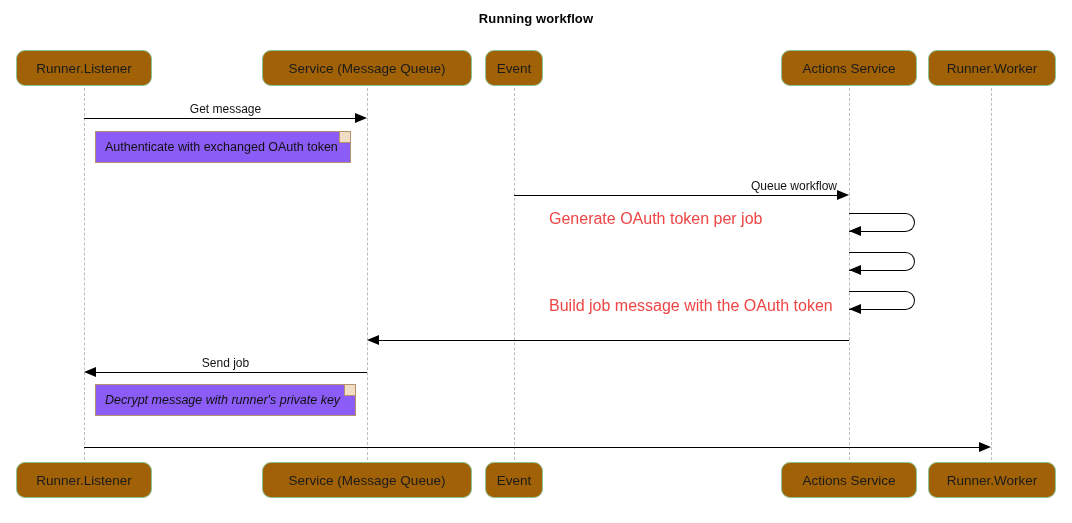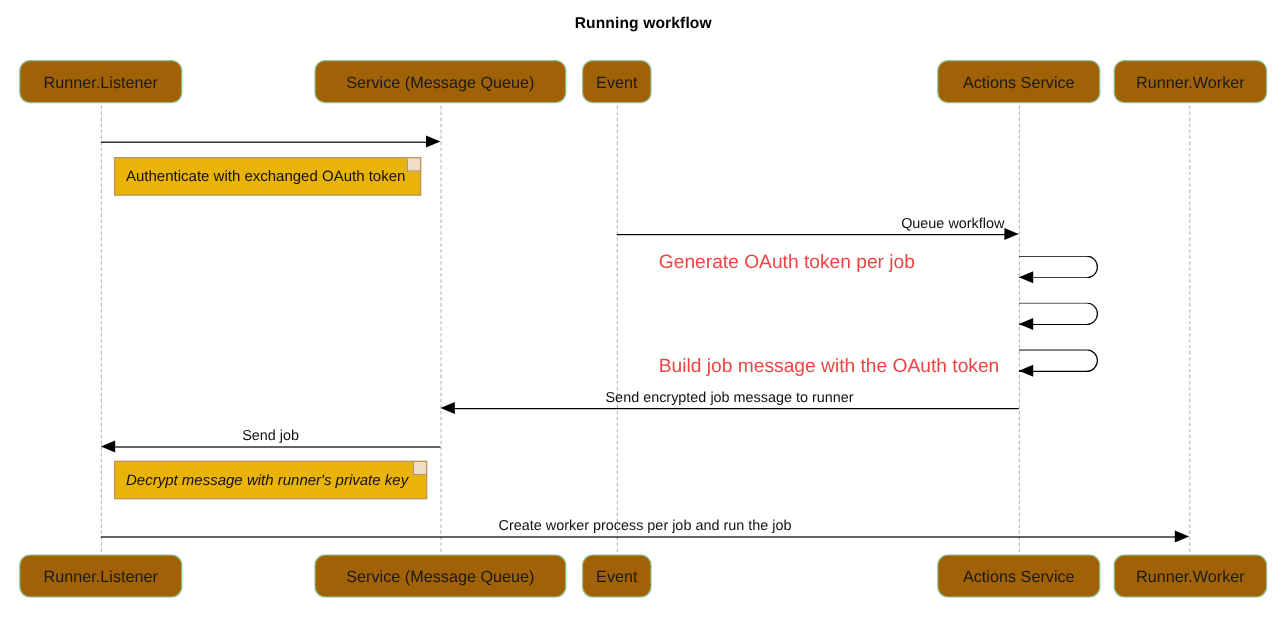--- a/index.html
+++ b/index.html
@@ -50,21 +50,21 @@
     font-size: 13.5px;
     color: #1a1a1a;
     white-space: nowrap;
     padding: 0 10px;
   }
   
   .note {
     position: absolute;
     box-sizing: border-box;
     height: 32px;
-    background: #eab308;
+    background: #8b5cf6;
     border: 1px solid #b89268;
     display: flex;
     align-items: center;
     padding-left: 9px;
     font-size: 12.5px;
     color: #111;
     white-space: nowrap;
   }
   .note-fold {
     position: absolute;
@@ -160,20 +160,21 @@
   <div class="participant" style="left:485px; top:462px; width:58px;">
     <span>Event</span>
   </div>
   <div class="participant" style="left:781px; top:462px; width:136px;">
     <span>Actions Service</span>
   </div>
   <div class="participant" style="left:928px; top:462px; width:128px;">
     <span>Runner.Worker</span>
   </div>
 
+  <div class="msg-label" style="left:84px; top:102px; width:283px; text-align:center;">Get message</div>
   <div class="msg-line" style="left:84px; top:118px; width:272px;"></div>
   <div class="arrowhead arrow-right" style="left:355px; top:113px;"></div>
 
   <div class="note" style="left:95px; top:131px; width:256px;">
     <span>Authenticate with exchanged OAuth token</span>
     <span class="note-fold"></span>
   </div>
 
   <div class="msg-label" style="left:502px; top:179px; width:335px; text-align:right;">Queue workflow</div>
   <div class="msg-line" style="left:514px; top:195px; width:324px;"></div>
@@ -183,30 +184,28 @@
   <div class="selfloop" style="left:849px; top:213px; width:66px; height:19px;"></div>
   <div class="arrowhead arrow-left" style="left:849px; top:226px;"></div>
 
   <div class="selfloop-label" style="left:549px; top:249px; width:296px;margin-top:48px;">Build job message with the OAuth token</div>
   <div class="selfloop" style="left:849px; top:252px; width:66px; height:19px;"></div>
   <div class="arrowhead arrow-left" style="left:849px; top:265px;"></div>
 
   <div class="selfloop" style="left:849px; top:291px; width:66px; height:19px;"></div>
   <div class="arrowhead arrow-left" style="left:849px; top:304px;"></div>
 
-  <div class="msg-label" style="left:367px; top:324px; width:482px; text-align:center;">Send encrypted job message to runner</div>
   <div class="msg-line" style="left:379px; top:340px; width:470px;"></div>
   <div class="arrowhead arrow-left" style="left:367px; top:335px;"></div>
 
   <div class="msg-label" style="left:84px; top:356px; width:283px; text-align:center;">Send job</div>
   <div class="msg-line" style="left:96px; top:372px; width:271px;"></div>
   <div class="arrowhead arrow-left" style="left:84px; top:367px;"></div>
 
   <div class="note" style="left:95px; top:384px; width:261px;font-style:italic;">
     <span>Decrypt message with runner's private key</span>
     <span class="note-fold"></span>
   </div>
 
-  <div class="msg-label" style="left:84px; top:431px; width:907px; text-align:center;">Create worker process per job and run the job</div>
   <div class="msg-line" style="left:84px; top:447px; width:896px;"></div>
   <div class="arrowhead arrow-right" style="left:979px; top:442px;"></div>
 
 </div>
 
 </body></html>

